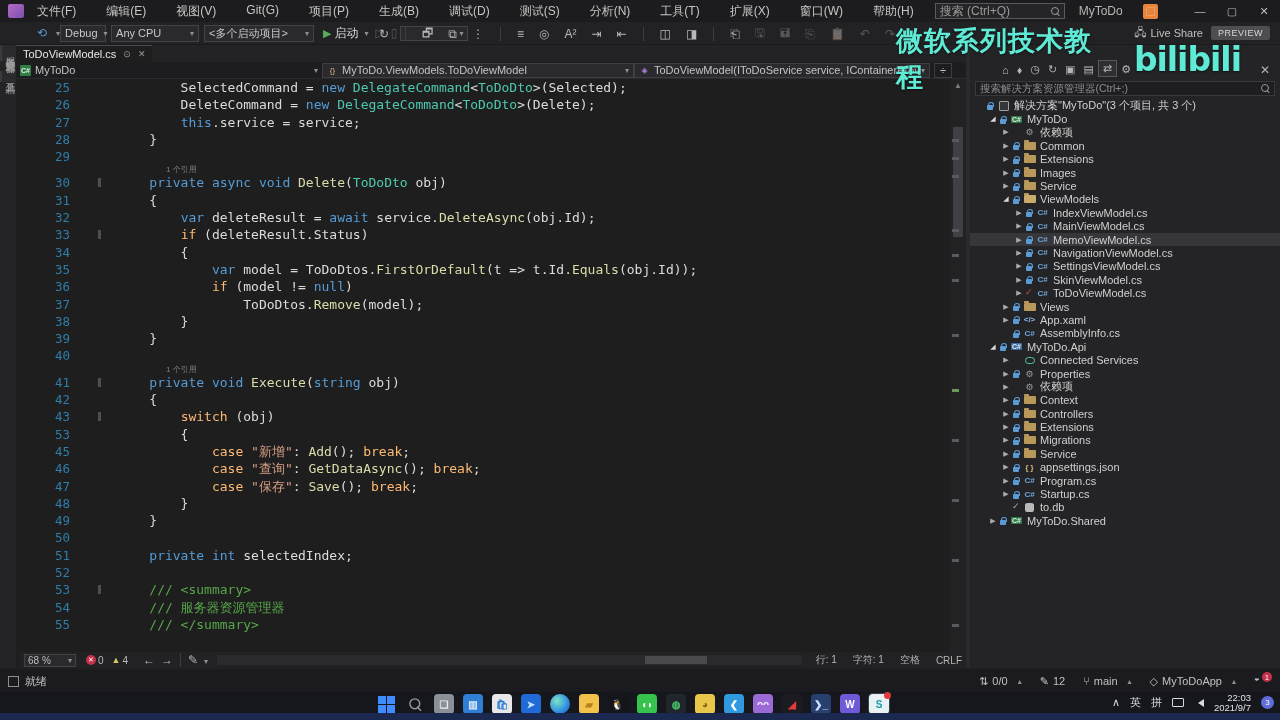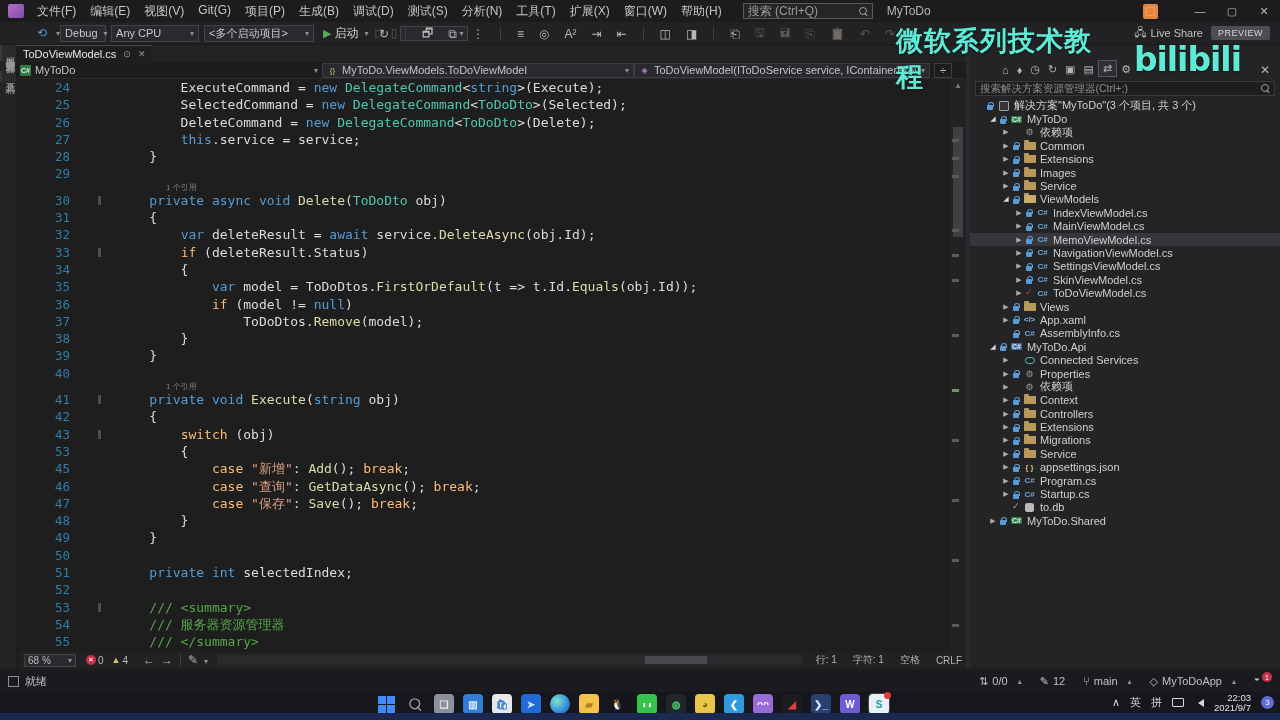--- a/index.html
+++ b/index.html
@@ -129,21 +129,21 @@
   
   #watermark { left:896px; top:36px; width:345px; height:46px; display:flex; align-items:center; pointer-events:none; z-index:50; color:#5eead4;gap:25px; }
   #wm-cn { font-size:27px; font-weight:bold; text-shadow:0 1px 2px rgba(0,0,0,.6); letter-spacing:1px; }
   #wm-bili { font-size:33px; font-weight:900; letter-spacing:-1px; margin-left:6px; font-family:"DejaVu Sans",sans-serif; text-shadow:0 1px 2px rgba(0,0,0,.6); }
 </style>
 </head>
 <body>
 
 <div id="titlebar" class="abs">
   <div id="vs-logo"></div>
-  <div id="menubar" style="display:flex;">
+  <div id="menubar" style="display:flex;gap:16px;">
       <span class="menu-item">文件(F)</span>
       <span class="menu-item">编辑(E)</span>
       <span class="menu-item">视图(V)</span>
       <span class="menu-item">Git(G)</span>
       <span class="menu-item">项目(P)</span>
       <span class="menu-item">生成(B)</span>
       <span class="menu-item">调试(D)</span>
       <span class="menu-item">测试(S)</span>
       <span class="menu-item">分析(N)</span>
       <span class="menu-item">工具(T)</span>
@@ -247,21 +247,20 @@
   </div>
   <div class="crumb boxed" style="width:296px;">
     <span class="ci" style="color:#b180d7;">◈</span>
     <span style="overflow:hidden;text-overflow:clip;">ToDoViewModel(IToDoService service, IContainerProvider provider)</span>
       <span class="caret" style="margin-left:auto;">▾</span>
   </div>
   <div class="crumb" style="width:18px;border:1px solid #3e3e42;justify-content:center;margin-left:4px;">÷</div>
 </div>
 
 <div id="code-area" class="abs">
-    <div class="cl"><span class="ln">24</span><span class="gmark"></span><span><span class="p">        ExecuteCommand = </span><span class="k">new</span><span class="p"> </span><span class="t">DelegateCommand</span><span class="p">&lt;</span><span class="k">string</span><span class="p">&gt;(Execute);</span></span></div>
     <div class="cl"><span class="ln">25</span><span class="gmark"></span><span><span class="p">        SelectedCommand = </span><span class="k">new</span><span class="p"> </span><span class="t">DelegateCommand</span><span class="p">&lt;</span><span class="t">ToDoDto</span><span class="p">&gt;(Selected);</span></span></div>
     <div class="cl"><span class="ln">26</span><span class="gmark"></span><span><span class="p">        DeleteCommand = </span><span class="k">new</span><span class="p"> </span><span class="t">DelegateCommand</span><span class="p">&lt;</span><span class="t">ToDoDto</span><span class="p">&gt;(Delete);</span></span></div>
     <div class="cl"><span class="ln">27</span><span class="gmark"></span><span><span class="p">        </span><span class="k">this</span><span class="p">.service = service;</span></span></div>
     <div class="cl"><span class="ln">28</span><span class="gmark"></span><span><span class="p">    }</span></span></div>
     <div class="cl"><span class="ln">29</span><span class="gmark"></span><span></span></div>
     <div class="lens">1 个引用</div>
     <div class="cl"><span class="ln">30</span><span class="gmark on"></span><span><span class="p">    </span><span class="k">private</span><span class="p"> </span><span class="k">async</span><span class="p"> </span><span class="k">void</span><span class="p"> </span><span class="m">Delete</span><span class="p">(</span><span class="t">ToDoDto</span><span class="p"> obj)</span></span></div>
     <div class="cl"><span class="ln">31</span><span class="gmark"></span><span><span class="p">    {</span></span></div>
     <div class="cl"><span class="ln">32</span><span class="gmark"></span><span><span class="p">        </span><span class="k">var</span><span class="p"> deleteResult = </span><span class="k">await</span><span class="p"> service.</span><span class="m">DeleteAsync</span><span class="p">(obj.Id);</span></span></div>
     <div class="cl"><span class="ln">33</span><span class="gmark on"></span><span><span class="p">        </span><span class="c">if</span><span class="p"> (deleteResult.Status)</span></span></div>

